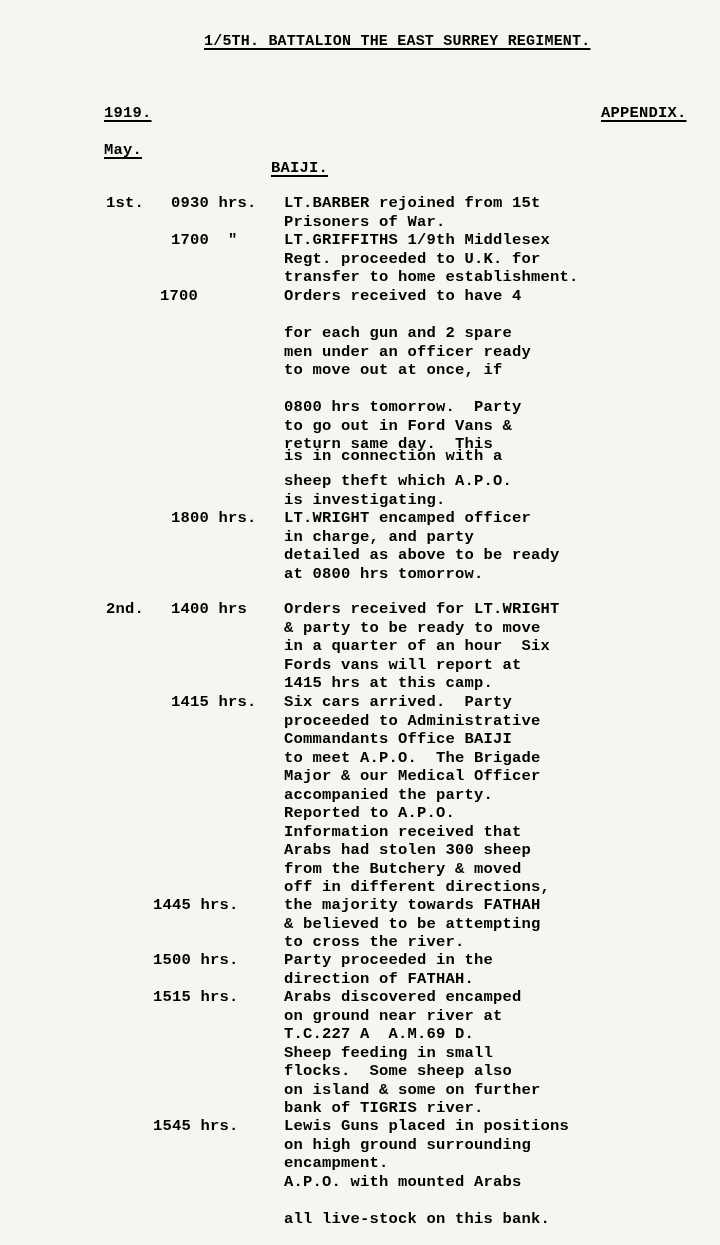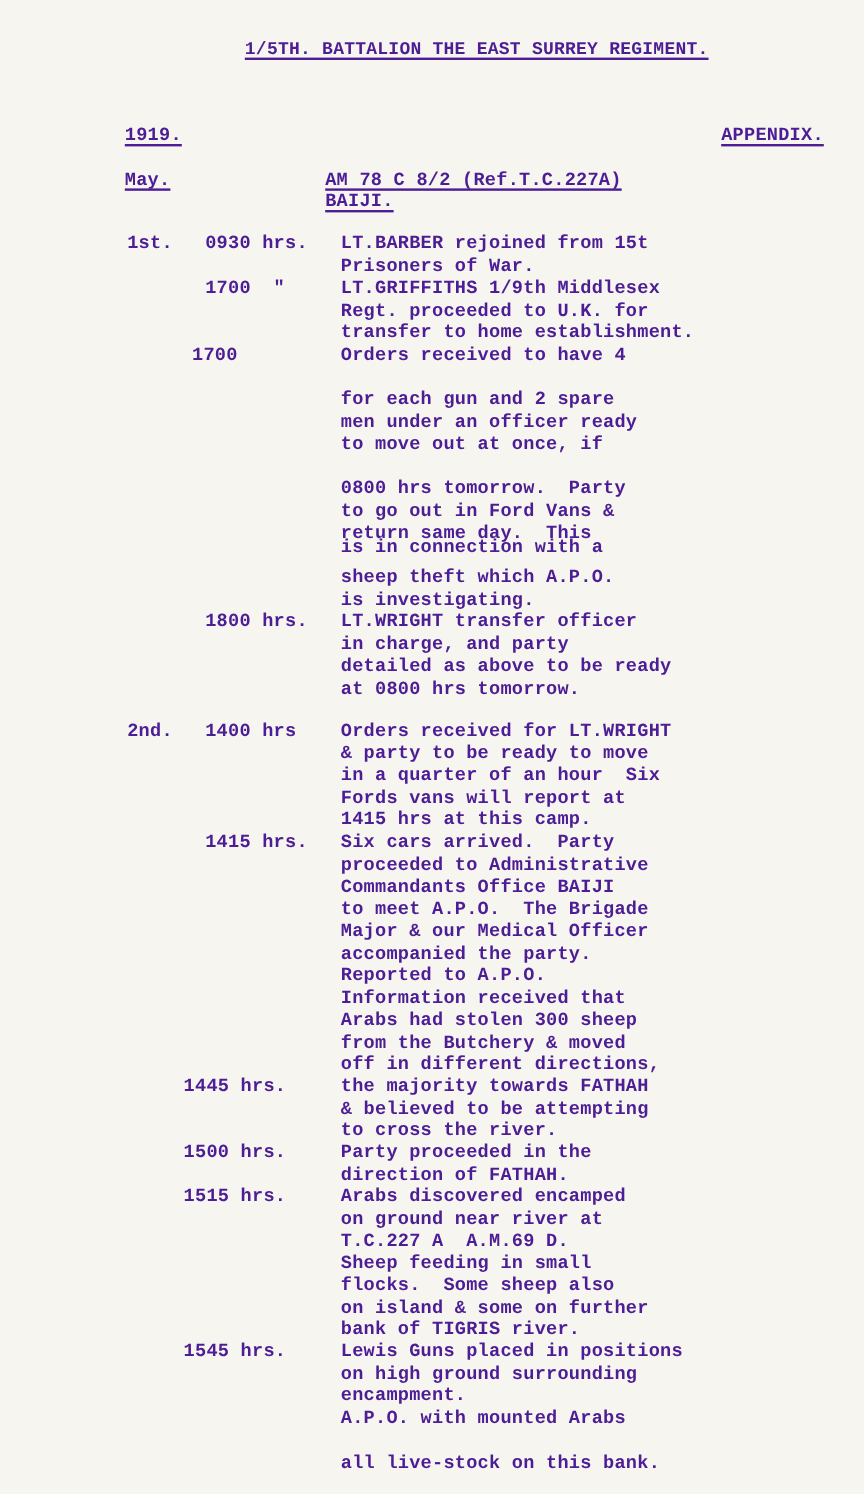--- a/index.html
+++ b/index.html
@@ -11,21 +11,21 @@
     color: #2a2826;
   }
   .page { position: absolute; inset: 0; }
   .t {
     position: absolute;
     font-size: 15.5px;
     line-height: 18.5px;
     white-space: pre;
     letter-spacing: 0.2px;
     font-weight: bold;
-    color: #4c1d95;
+    color: #000000;
   }
   .u { text-decoration: underline; text-decoration-thickness: 2px; text-underline-offset: 3px; }
   .title { left: 204px; top: 33px; font-size: 15px; }
   .year { left: 104px; top: 104px; }
   .appendix { left: 601px; top: 104px; }
   .month { left: 104px; top: 141px; }
   .ref { left: 271px; top: 141px; }
   .place { left: 271px; top: 159px; }
   .day { left: 106px; }
   .time { left: 171px; }
@@ -35,21 +35,20 @@
 </style>
 </head>
 <body>
 
 <div class="page">
 
   <div class="t u title">1/5TH. BATTALION THE EAST SURREY REGIMENT.</div>
   <div class="t u year">1919.</div>
   <div class="t u appendix">APPENDIX.</div>
   <div class="t u month">May.</div>
-  <div class="t u ref">AM 78 C 8/2 (Ref.T.C.227A)</div>
   <div class="t u place">BAIJI.</div>
 
   <div class="t day" style="top:194px">1st.</div>
   <div class="t time" style="top:194px">0930 hrs.</div>
   <div class="t body-text" style="top:194px">
     <div class="line" style="top:0">LT.BARBER rejoined from 15t</div>
     <div class="line" style="top:18.5px">Prisoners of War.</div>
   </div>
 
   <div class="t time" style="top:231px">1700  "</div>
@@ -68,21 +67,21 @@
     <div class="line" style="top:111px">0800 hrs tomorrow.  Party</div>
     <div class="line" style="top:129.5px">to go out in Ford Vans &amp;</div>
     <div class="line" style="top:148px">return same day.  This</div>
     <div class="line" style="top:160px">is in connection with a</div>
     <div class="line" style="top:185px">sheep theft which A.P.O.</div>
     <div class="line" style="top:203.5px">is investigating.</div>
   </div>
 
   <div class="t time" style="top:509px">1800 hrs.</div>
   <div class="t body-text" style="top:509px">
-    <div class="line" style="top:0">LT.WRIGHT transfer officer</div>
+    <div class="line" style="top:0">LT.WRIGHT encamped officer</div>
     <div class="line" style="top:18.5px">in charge, and party</div>
     <div class="line" style="top:37px">detailed as above to be ready</div>
     <div class="line" style="top:55.5px">at 0800 hrs tomorrow.</div>
   </div>
 
   <div class="t day" style="top:600px">2nd.</div>
   <div class="t time" style="top:600px">1400 hrs</div>
   <div class="t body-text" style="top:600px">
     <div class="line" style="top:0">Orders received for LT.WRIGHT</div>
     <div class="line" style="top:18.5px">&amp; party to be ready to move</div>

